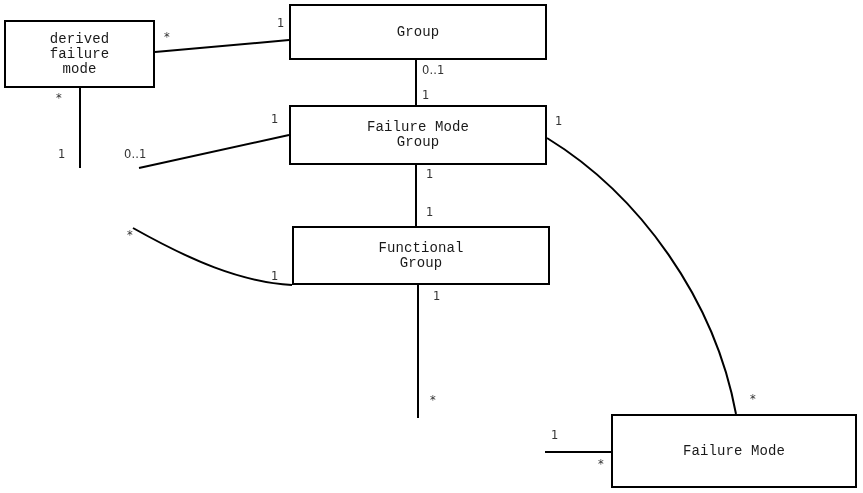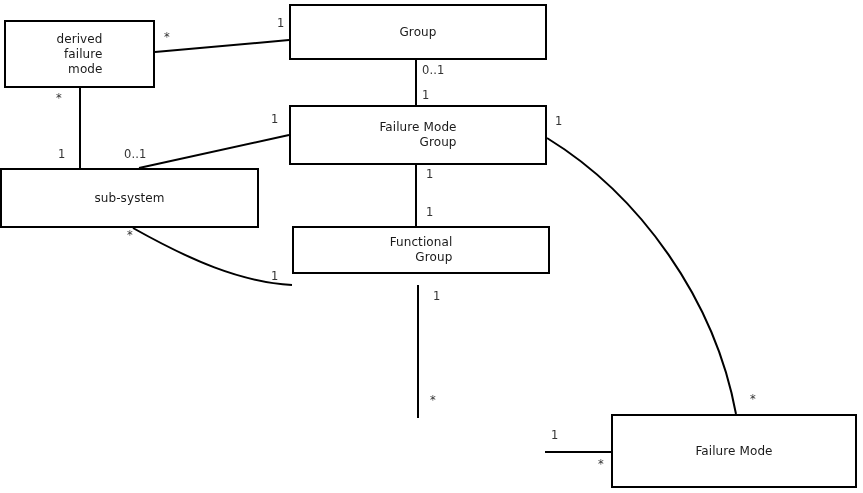--- a/index.html
+++ b/index.html
@@ -19,26 +19,27 @@
     position: absolute;
     box-sizing: border-box;
     border: 2px solid #000000;
     background: #ffffff;
     display: flex;
     align-items: center;
     justify-content: center;
     z-index: 2;
   }
   .uml-box-label {
-    font-size: 12px;
+    font-size: 14px;
     line-height: 15px;
     color: #1a1a1a;
-    text-align: right;
+    text-align: center;
     white-space: pre-line;
     letter-spacing: 0.1px;
+    font-family: Liberation Mono, monospace;
   }
   .mult-label {
     position: absolute;
     font-size: 11.5px;
     line-height: 12px;
     color: #333333;
     z-index: 3;
     white-space: nowrap;
     letter-spacing: 0.1px;
   }
@@ -91,25 +92,22 @@
 
   <div class="uml-box" style="left:289px; top:4px; width:258px; height:56px;">
     <span class="uml-box-label">Group</span>
   </div>
 
   <div class="uml-box" style="left:289px; top:105px; width:258px; height:60px;">
     <span class="uml-box-label">Failure Mode
 Group</span>
   </div>
 
-  <div class="uml-box" style="left:0px; top:168px; width:259px; height:60px;">
-    <span class="uml-box-label">sub-system</span>
-  </div>
 
-  <div class="uml-box" style="left:292px; top:226px; width:258px; height:48px;">
+  <div class="uml-box" style="left:292px; top:226px; width:258px; height:59px;">
     <span class="uml-box-label">Functional
 Group</span>
   </div>
 
 
   <div class="uml-box" style="left:611px; top:414px; width:246px; height:74px;">
     <span class="uml-box-label">Failure Mode</span>
   </div>
 
   <span class="mult-label" style="left:164px; top:31px;">*</span>

